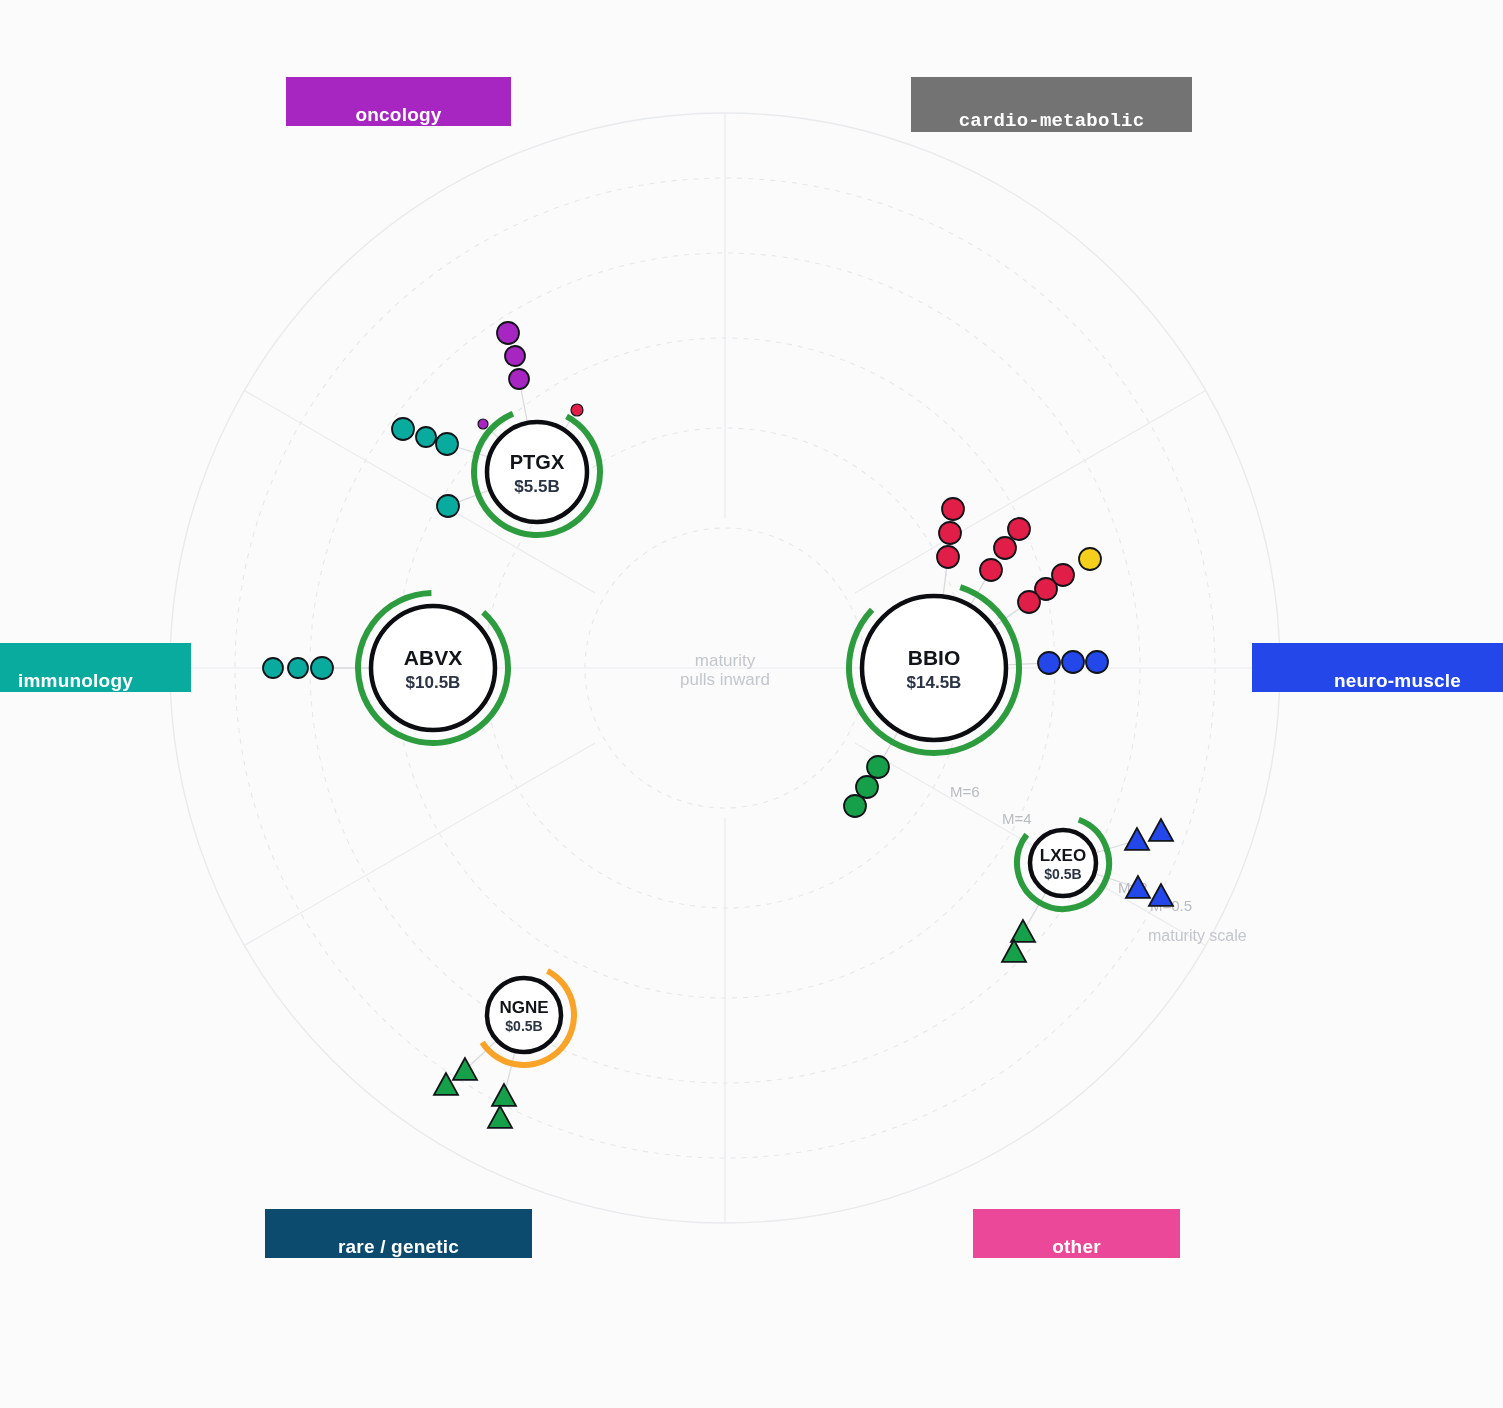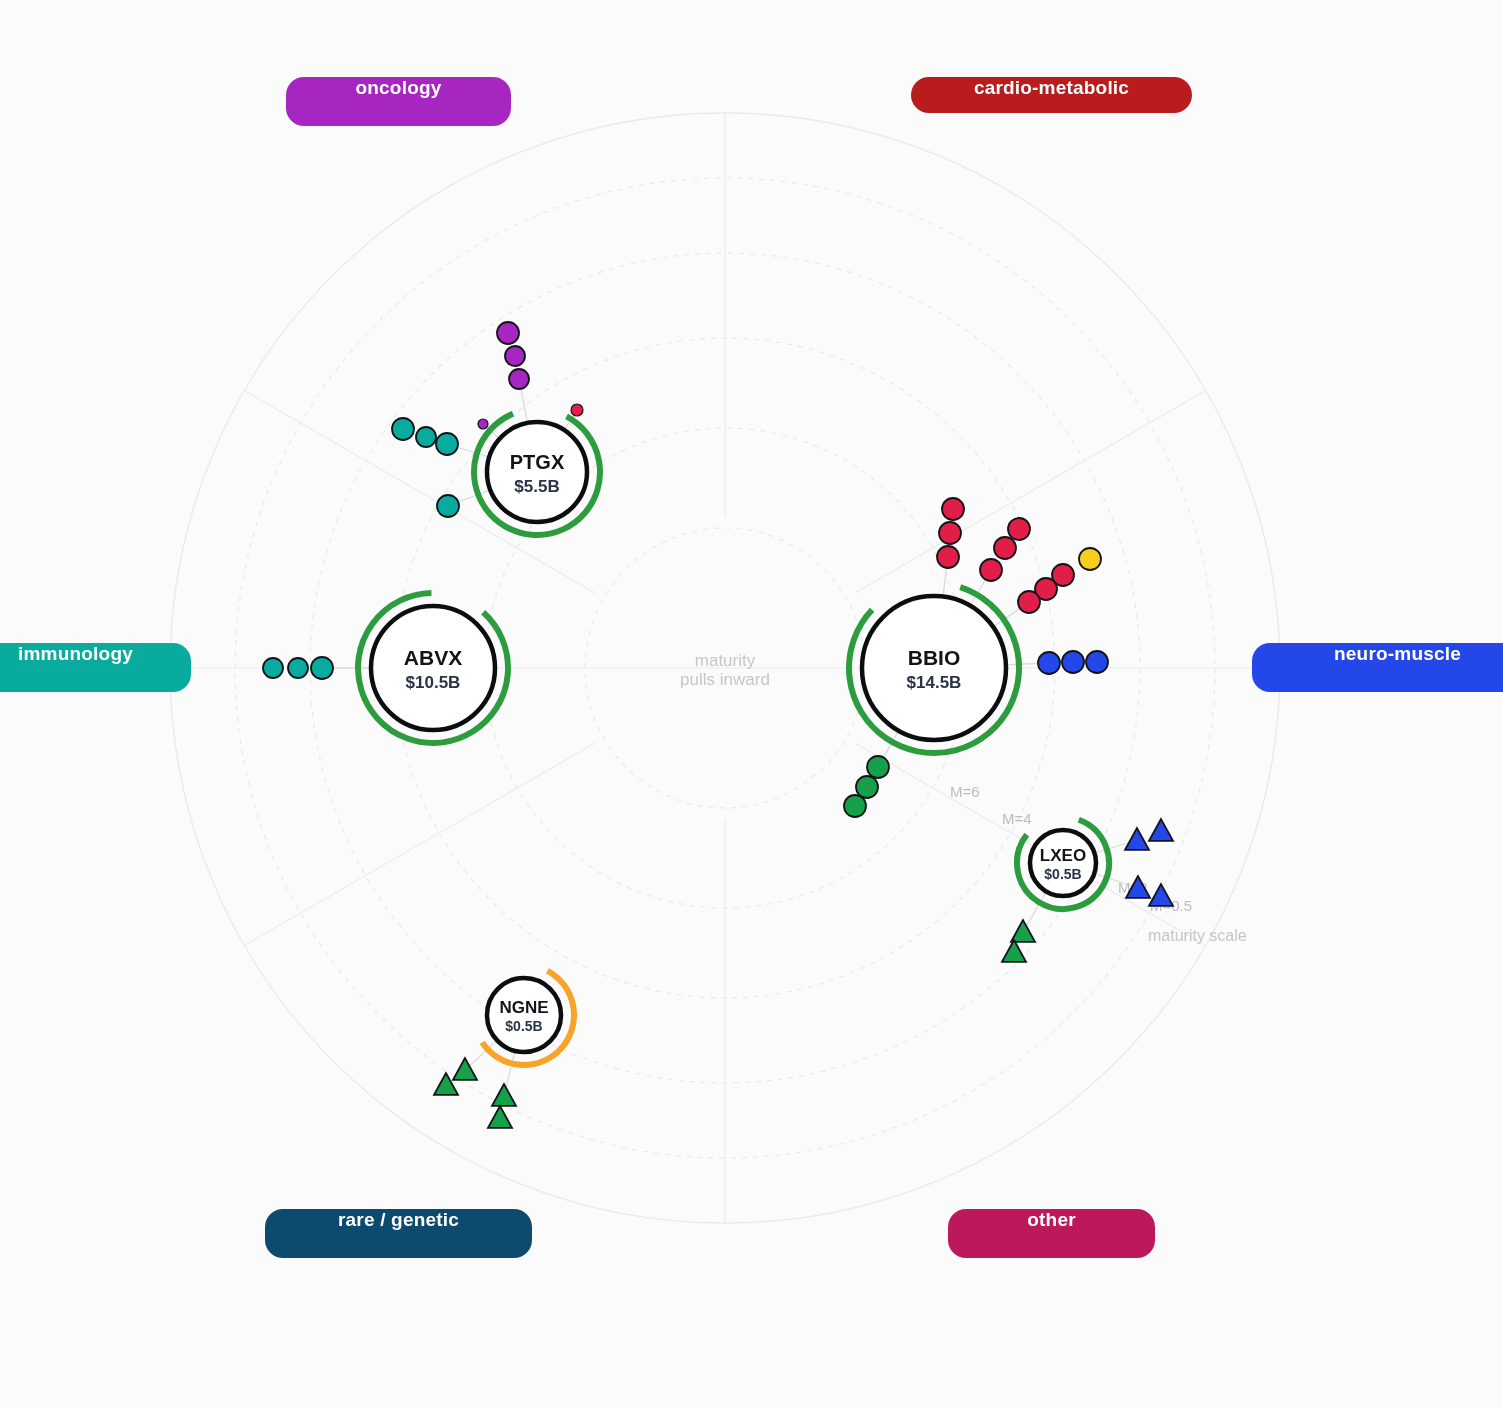--- a/index.html
+++ b/index.html
@@ -8,26 +8,26 @@
     background:#fbfbfc;
     font-family:"Liberation Sans", sans-serif;
     overflow:hidden;
     position:relative;
   }
   #stage{position:absolute;inset:0;width:1503px;height:1408px;}
   svg.layer{position:absolute;left:0;top:0;width:1503px;height:1408px;overflow:visible;}
 
   .sector-label{
     position:absolute;
-    border-radius:18px;
+    border-radius:0;
     color:#ffffff;
     font-weight:bold;
     font-size:19px;
     letter-spacing:.2px;
-    display:flex;align-items:flex-start;justify-content:center;
+    display:flex;align-items:flex-end;justify-content:center;
     box-sizing:border-box;
     white-space:nowrap;
   }
 
   .hub-name{font-weight:bold;fill:#111418;}
   .hub-val{font-weight:bold;fill:#2b3445;}
   .grid-text{fill:#b9bcc1;font-size:15px;}
   .center-text{fill:#c3c6cb;font-size:17px;}
   .scale-text{fill:#c3c6cb;font-size:16px;}
 </style>
@@ -130,29 +130,29 @@
       <text x="1063" y="879" text-anchor="middle" class="hub-val" font-size="14">$0.5B</text>
       <path d="M 547.4735781392945 970.8526203570536 A 50 50 0 1 1 482.1617843270519 1042.3781611746276" fill="none" stroke="#f9a328" stroke-width="6" stroke-linecap="butt"></path>
       <circle cx="524" cy="1015" r="37" fill="#ffffff" stroke="#0b0d10" stroke-width="4.5"></circle>
       <text x="524" y="1013" text-anchor="middle" class="hub-name" font-size="17">NGNE</text>
       <text x="524" y="1031" text-anchor="middle" class="hub-val" font-size="14">$0.5B</text>
     </svg>
   <div id="labels">
       <div class="sector-label" style="left: 286px; top: 77px; width: 225px; height: 49px; background: rgb(167, 38, 193);">
         <span>oncology</span>
       </div>
-      <div class="sector-label" style="left: 911px; top: 77px; width: 281px; height: 36px; background: #b91c1c;">
+      <div class="sector-label" style="left: 911px; top: 77px; width: 281px; height: 55px; background: #737373; font-family: Liberation Mono, monospace;">
         <span>cardio-metabolic</span>
       </div>
       <div class="sector-label" style="left: -40px; top: 643px; width: 231px; height: 49px; background: rgb(9, 171, 159);">
         <span>immunology</span>
       </div>
       <div class="sector-label" style="left: 1252px; top: 643px; width: 291px; height: 49px; background: rgb(35, 71, 232);">
         <span>neuro-muscle</span>
       </div>
       <div class="sector-label" style="left: 265px; top: 1209px; width: 267px; height: 49px; background: #0c4a6e;">
         <span>rare / genetic</span>
       </div>
-      <div class="sector-label" style="left: 948px; top: 1209px; width: 207px; height: 49px; background: #be185d;">
+      <div class="sector-label" style="left: 973px; top: 1209px; width: 207px; height: 49px; background: #ec4899;">
         <span>other</span>
       </div>
     </div>
 </div>
 
 </body></html>

